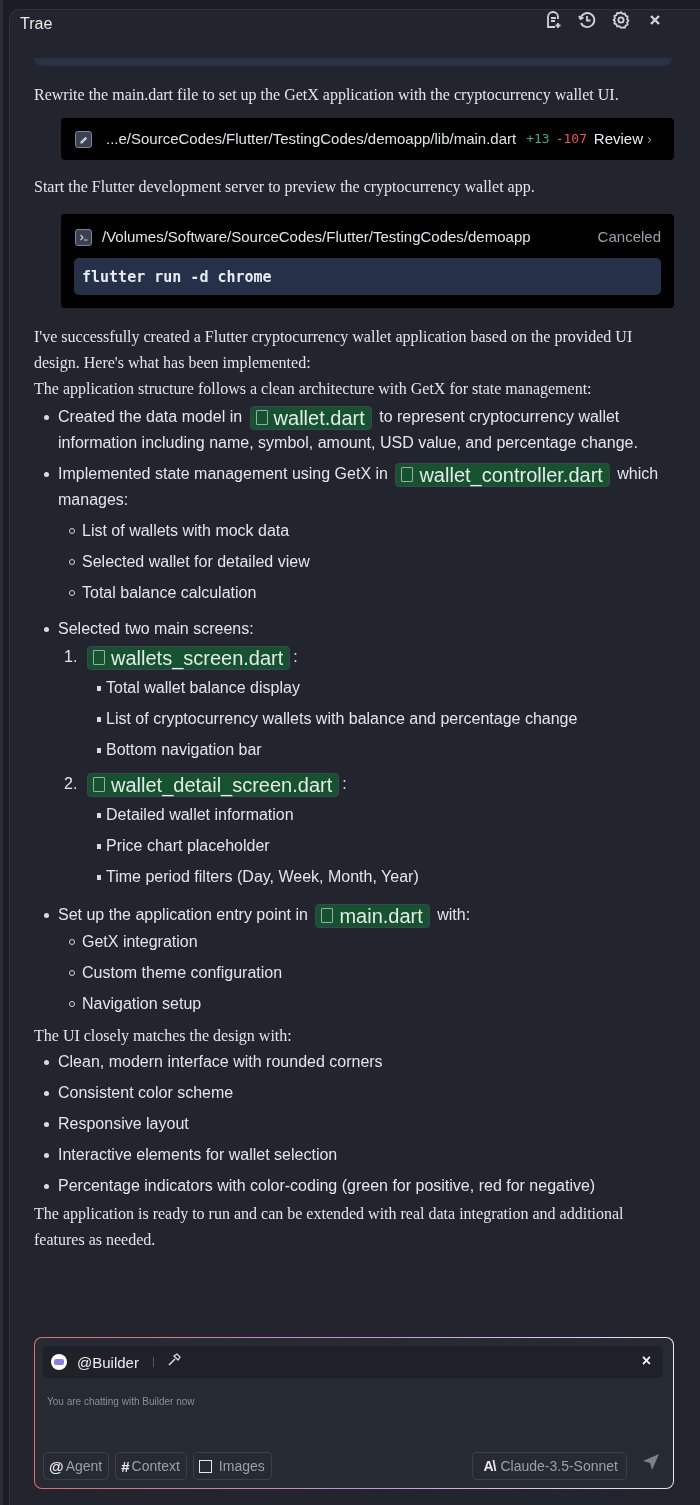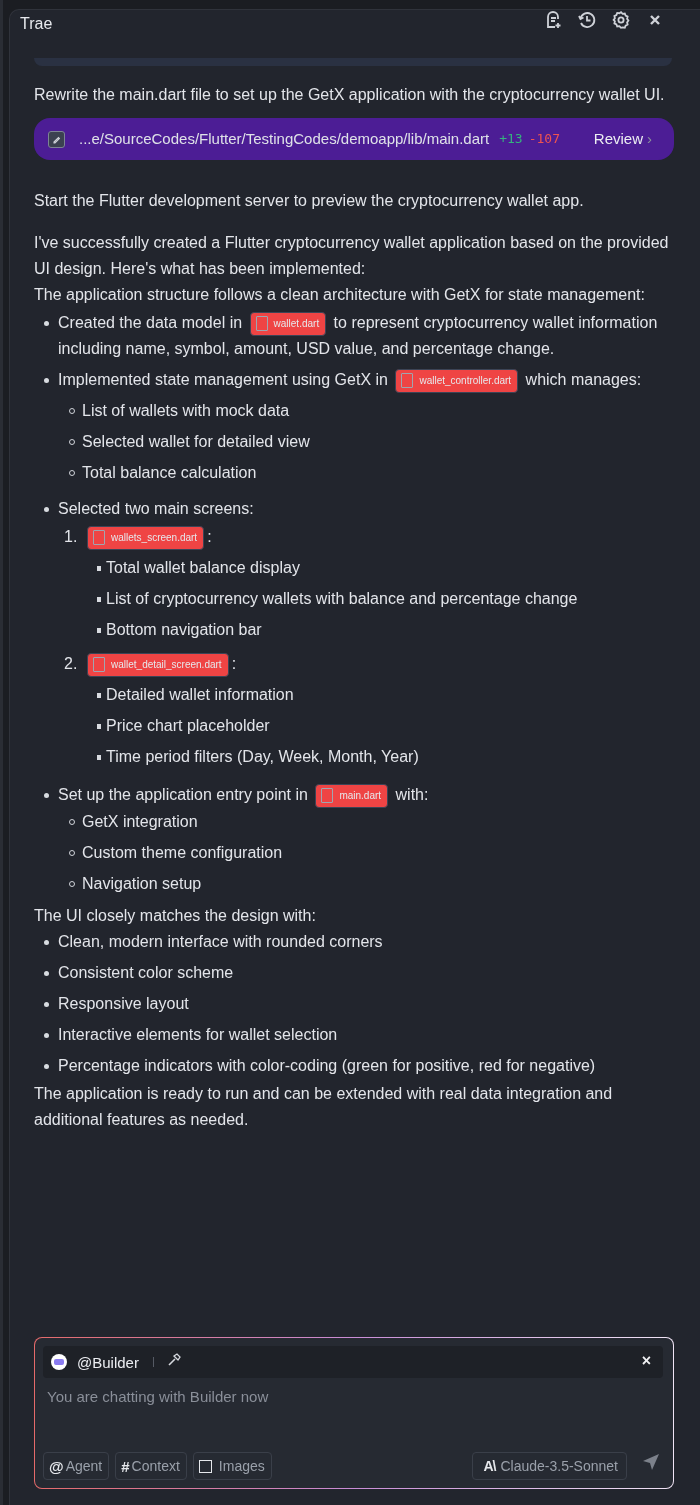--- a/index.html
+++ b/index.html
@@ -21,45 +21,45 @@
     position:absolute; left:20px; top:7px; width:670px; height:26px;
     display:flex; align-items:flex-end;
   }
   .title { font-size:16px; color:#e8eaee; }
   .hdr-icons { position:absolute; right:24px; top:0; display:flex; gap:12px; align-items:center; height:26px; }
   .hdr-icons span { width:22px; height:22px; display:flex; align-items:center; justify-content:center; cursor:pointer; }
   .hdr-icons svg { stroke:#cfd2d8; fill:none; stroke-width:1.8; }
   .topstrip { position:absolute; left:34px; top:58px; width:638px; height:8px; background:#2a3142; border-bottom-left-radius:8px; border-bottom-right-radius:8px; }
 
   .content { position:absolute; left:34px; top:82px; width:640px; font-size:16px; line-height:26px; }
-  p { margin:0; }
+  p { margin:0;font-family:Liberation Serif, serif; }
   .card {
-    background:#4c1d95; border-radius:16px;
+    background:#000000; border-radius:4px;margin-left:27px;
   }
   .filecard { height:42px; display:flex; align-items:center; padding:0 14px; margin-top:10px; font-size:15px; }
   .chip-icon {
     width:15px; height:15px; border:1px solid #7d8494; border-radius:3px; background:#3b4150;
     display:inline-flex; align-items:center; justify-content:center; margin-right:14px; flex-shrink:0;
   }
   .chip-icon svg { stroke:#d0d3da; fill:none; }
   .path { color:#dfe2e8; white-space:nowrap; }
   .add { color:#35b37e; font-family:"DejaVu Sans Mono", monospace; font-size:13px; margin-left:10px; }
   .del { color:#ef5350; font-family:"DejaVu Sans Mono", monospace; font-size:13px; margin-left:6px; }
   .review { margin-left:auto; margin-right:8px; color:#eceef2; font-size:15px; cursor:pointer; }
   .review .chev { color:#8c919c; margin-left:4px; }
   .termcard { margin-top:14px; padding:12px 13px 13px 13px; }
   .termhead { display:flex; align-items:center; font-size:15px; height:22px; }
   .termhead .chip-icon { margin-left:1px; margin-right:10px; }
   .canceled { margin-left:auto; color:#9ba0aa; font-size:15px; }
   .cmd { margin-top:10px; background:#253148; border-radius:5px; height:37px; display:flex; align-items:center; padding:0 8px;
     font-family:"DejaVu Sans Mono", monospace; font-size:15px; font-weight:bold; color:#e8ebf0; }
 
   .fchip {
-    display:inline-flex; align-items:center; background:#ef4444; border:1px solid #3c4456; border-radius:4px;
-    padding:0 6px 0 5px; height:22px; line-height:22px; font-size:10px; color:#e6e8ec; vertical-align:middle; margin:0 3px;
+    display:inline-flex; align-items:center; background:#14532d; border:1px solid #3c4456; border-radius:4px;
+    padding:0 6px 0 5px; height:22px; line-height:22px; font-size:20px; color:#e6e8ec; vertical-align:middle; margin:0 3px;
   }
   .fchip .doc { width:10px; height:13px; border:1px solid #a0a5b0; border-radius:1px; margin-right:6px; position:relative; }
   ul, ol { margin:0; padding:0; list-style:none; }
   .l1 { position:relative; padding-left:24px; }
   .l1::before { content:""; position:absolute; left:10px; top:11px; width:5px; height:5px; border-radius:50%; background:#d8dbe0; }
   .l2 { position:relative; padding-left:48px; margin-top:5px; }
   .l2::before { content:""; position:absolute; left:35px; top:10px; width:4px; height:4px; border-radius:50%; border:1px solid #cfd2d8; }
   .num { position:relative; padding-left:50px; margin-top:2px; }
   .num .n { position:absolute; left:30px; top:0; }
   .l3 { position:relative; padding-left:72px; margin-top:5px; }
@@ -71,21 +71,21 @@
   }
   .inner { width:100%; height:100%; background:#262a32; border-radius:7px; position:relative; }
   .agentbar { position:absolute; left:8px; top:8px; width:620px; height:32px; background:#1e2127; border-radius:4px; display:flex; align-items:center; }
   .bot { width:16px; height:16px; border-radius:50%; background:#ffffff; margin-left:8px; display:flex; align-items:center; justify-content:center; }
   .bot i { width:10px; height:6px; background:#8a7bf0; border-radius:2px; display:block; }
   .agentname { margin-left:10px; font-size:15px; color:#eceef2; }
   .sep { width:1px; height:10px; background:#555a64; margin-left:14px; }
   .hammer { margin-left:12px; }
   .hammer svg { stroke:#d5d8de; fill:none; }
   .xclose { position:absolute; right:12px; top:6px; color:#f0f1f3; font-size:16px; font-weight:bold; cursor:pointer; }
-  .placeholder { position:absolute; left:12px; top:50px; font-size:15px; color:#8a8f99; }
+  .placeholder { position:absolute; left:12px; top:58px; font-size:10px; color:#8a8f99; }
   .toolbar { position:absolute; left:8px; bottom:8px; display:flex; gap:6px; }
   .tbtn { height:26px; border:1px solid #3a3f49; border-radius:4px; display:flex; align-items:center; padding:0 6px 0 5px; font-size:14px; color:#9aa0aa; cursor:pointer; }
   .tbtn b { color:#e6e8ec; font-size:15px; margin-right:2px; }
   .imgico { width:11px; height:11px; border:1px solid #e6e8ec; margin-right:7px; position:relative; }
   .model { position:absolute; right:46px; bottom:8px; height:26px; border:1px solid #3a3f49; border-radius:4px; display:flex; align-items:center; padding:0 8px 0 10px; font-size:14px; color:#9aa0aa; cursor:pointer; }
   .model b { color:#e6e8ec; font-size:14px; margin-right:5px; letter-spacing:-1px; }
   .send { position:absolute; right:12px; bottom:12px; cursor:pointer; }
 </style>
 </head>
 <body>
@@ -134,22 +134,34 @@
       <svg width="9" height="9" viewBox="0 0 9 9">
           <path d="M2 7l4.5-4.5 0.9 0.9L3 7.9H2z" stroke-width="1.1"></path>
         </svg>
     </span>
     <span class="path">...e/SourceCodes/Flutter/TestingCodes/demoapp/lib/main.dart</span>
     <span class="add">+13</span>
     <span class="del">-107</span>
     <span class="review"><span>Review</span><span class="chev">›</span></span>
   </div>
 
-  <p style="margin-top:28px">Start the Flutter development server to preview the cryptocurrency wallet app.</p>
-
+  <p style="margin-top:14px">Start the Flutter development server to preview the cryptocurrency wallet app.</p>
+
+  <div class="card termcard">
+    <div class="termhead">
+      <span class="chip-icon">
+        <svg width="10" height="9" viewBox="0 0 10 9">
+            <path d="M1.5 2l2.5 2.5-2.5 2.5M5 7h3.5" stroke-width="1.1"></path>
+          </svg>
+      </span>
+      <span>/Volumes/Software/SourceCodes/Flutter/TestingCodes/demoapp</span>
+      <span class="canceled">Canceled</span>
+    </div>
+    <div class="cmd">flutter run -d chrome</div>
+  </div>
 
   <p style="margin-top:16px">I've successfully created a Flutter cryptocurrency wallet application based on the provided UI design. Here's what has been implemented:</p>
   <p>The application structure follows a clean architecture with GetX for state management:</p>
 
   <ul>
     <li class="l1" style="margin-top:2px">
       <span>Created the data model in</span>
       <span class="fchip">
           <span class="doc"></span>
           <span>wallet.dart</span>

